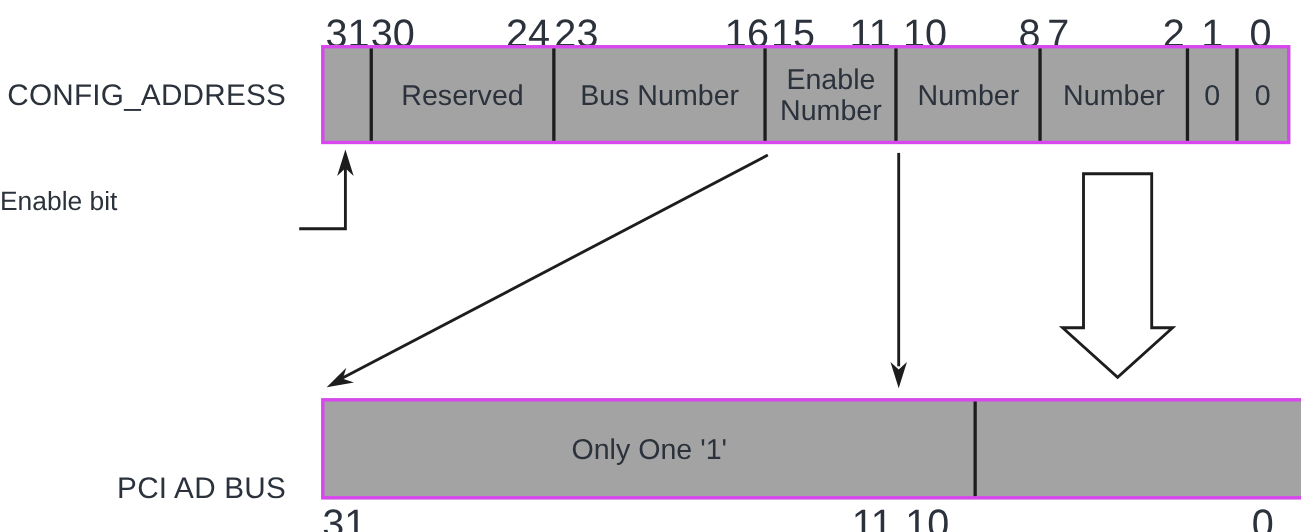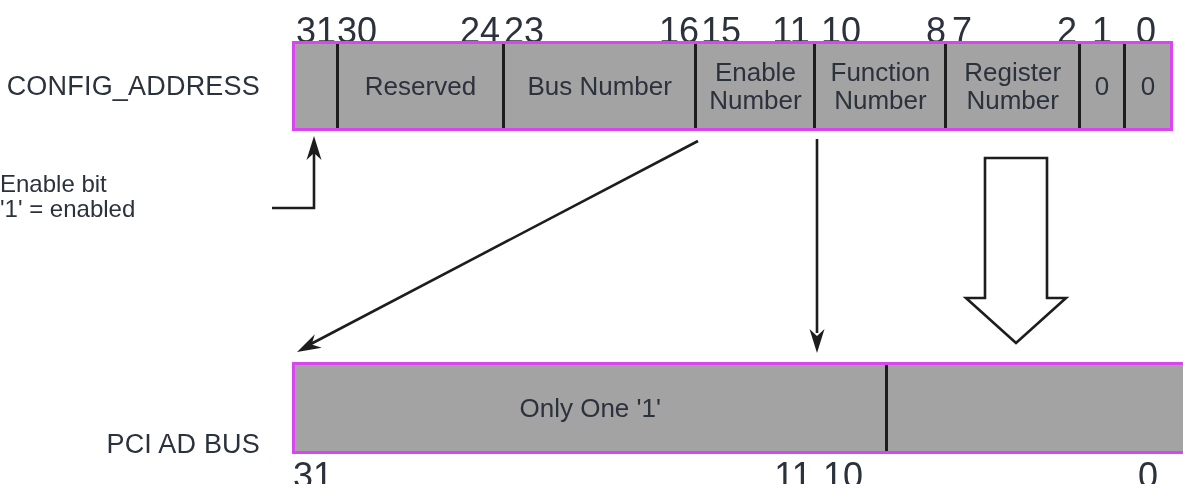--- a/index.html
+++ b/index.html
@@ -110,38 +110,35 @@
       <span>Reserved</span>
     </div>
     <div class="cell" style="flex:194 0 0">
       <span>Bus Number</span>
     </div>
     <div class="cell" style="flex:119 0 0">
       <span>Enable</span>
       <span>Number</span>
     </div>
     <div class="cell" style="flex:131 0 0">
-      <span>Function</span>
       <span>Number</span>
     </div>
     <div class="cell" style="flex:134 0 0">
-      <span>Register</span>
       <span>Number</span>
     </div>
     <div class="cell" style="flex:43 0 0">
       <span>0</span>
     </div>
     <div class="cell" style="flex:45 0 0">
       <span>0</span>
     </div>
   </div>
 
   <div class="annotation">
     <div>Enable bit</div>
-    <div>'1' = enabled</div>
   </div>
 
   <div class="register" id="reg-bot">
     <div class="cell" style="flex:523 0 0">
       <span>Only One '1'</span>
     </div>
     <div class="cell" style="flex:265 0 0"></div>
     <div class="cell" style="flex:45 0 0">
       <span>0</span>
     </div>

